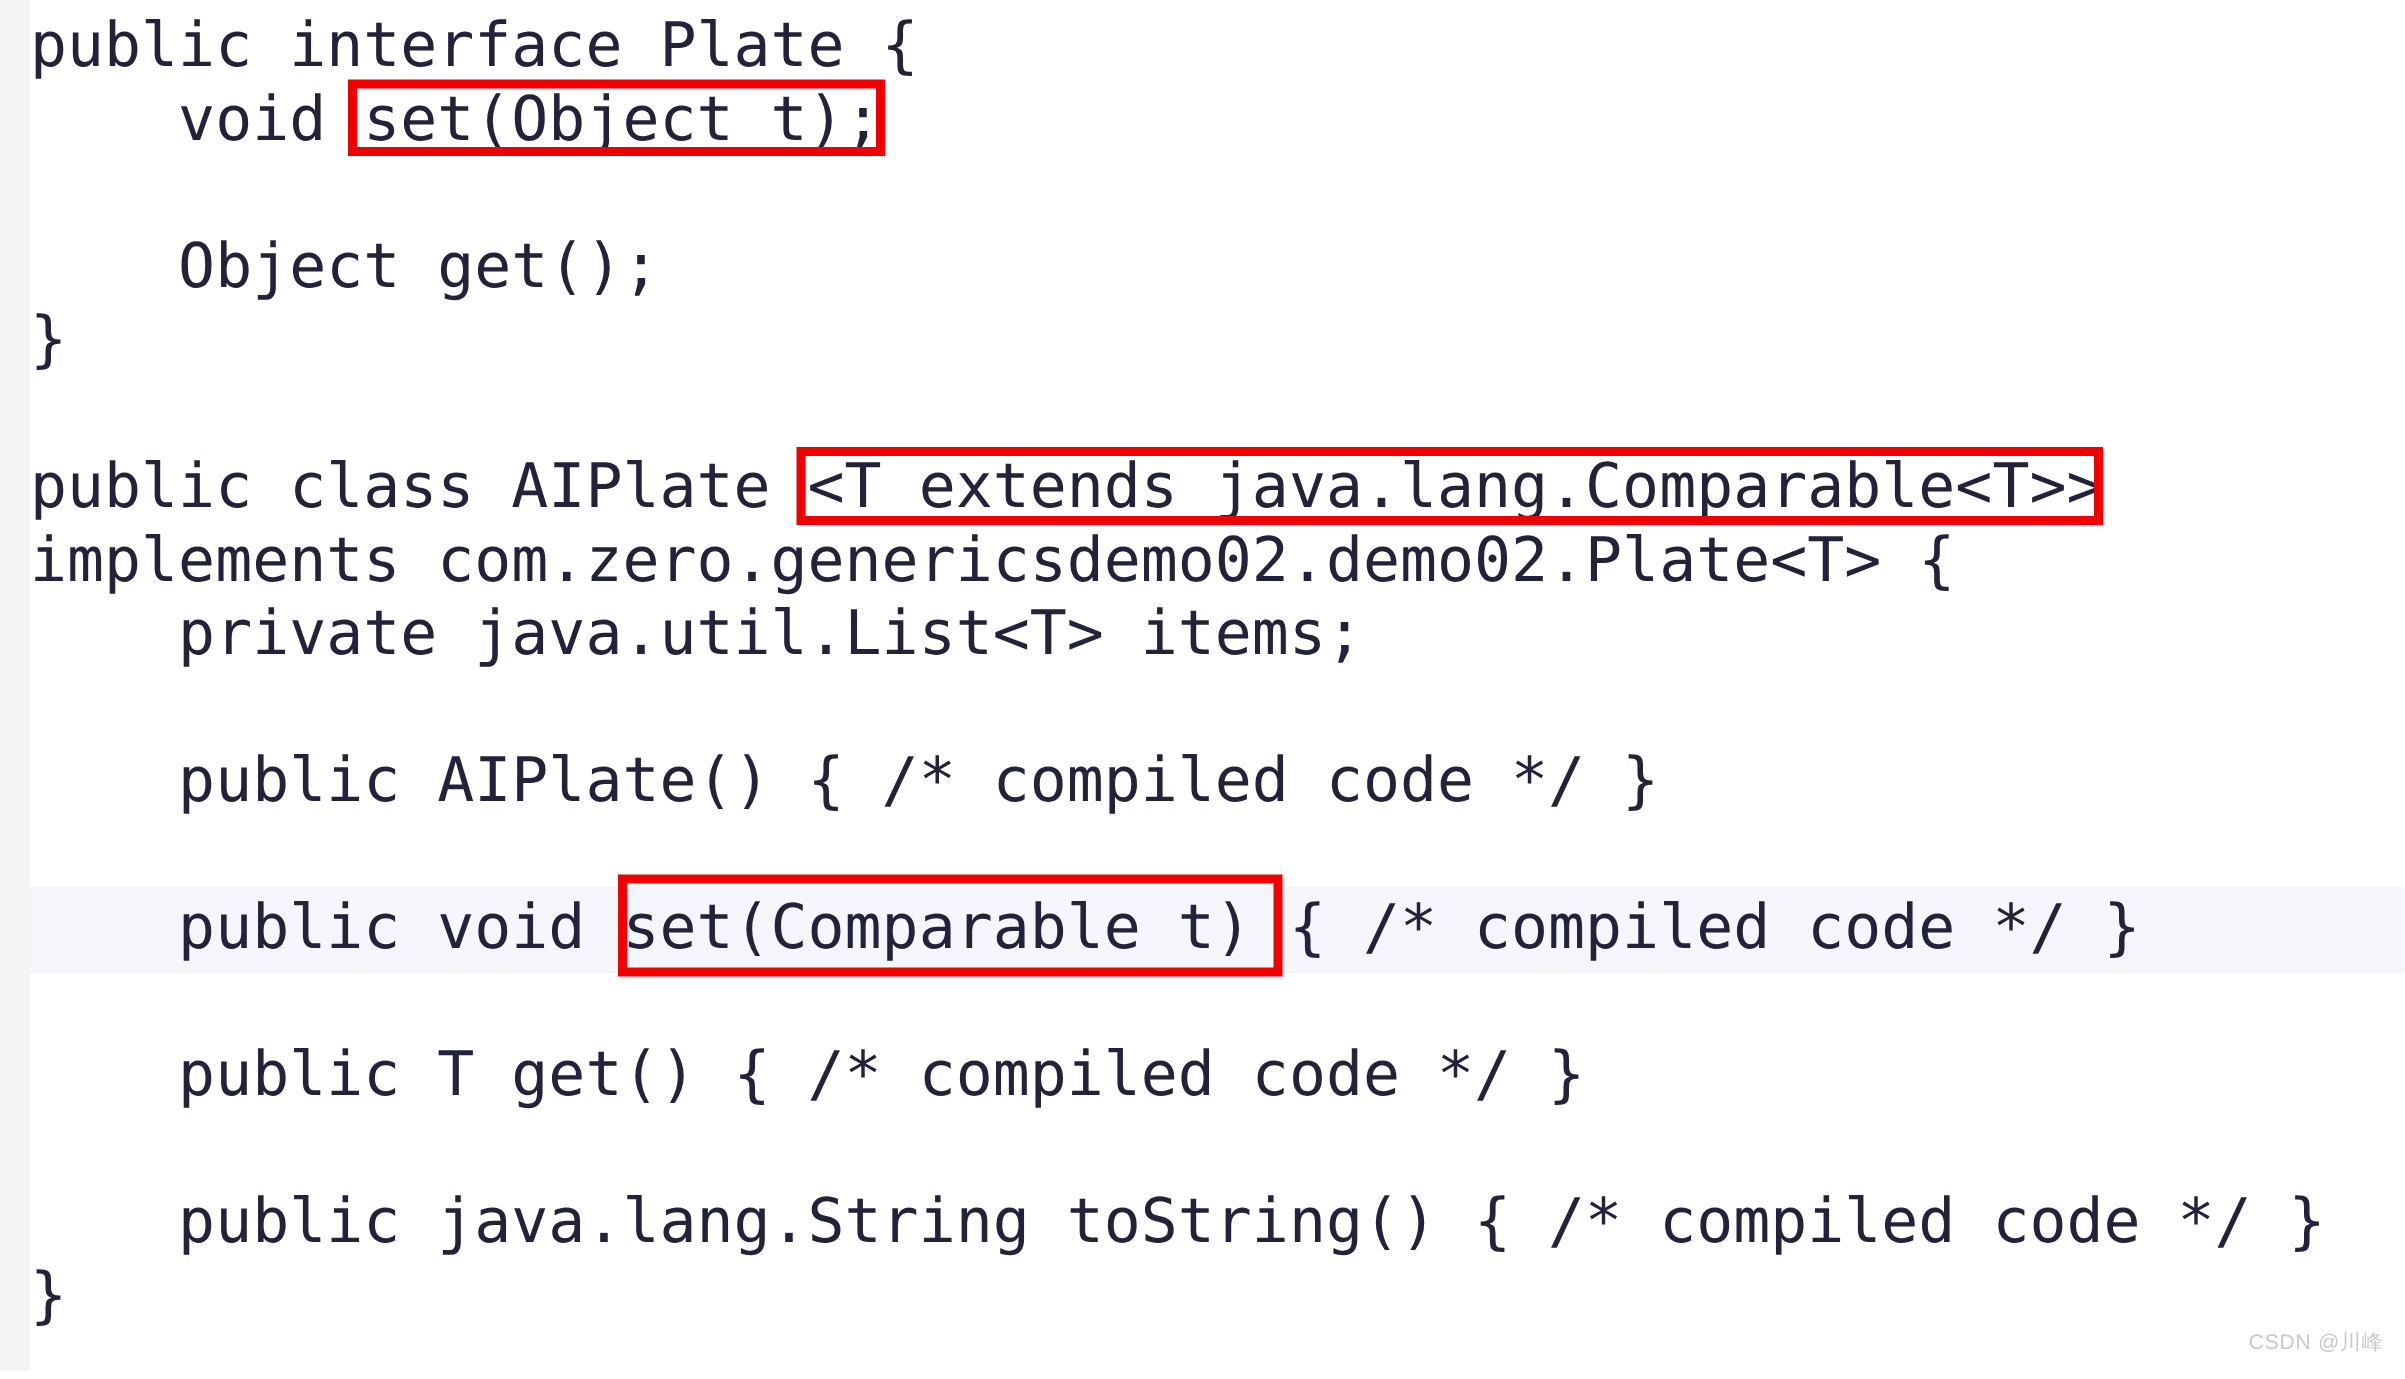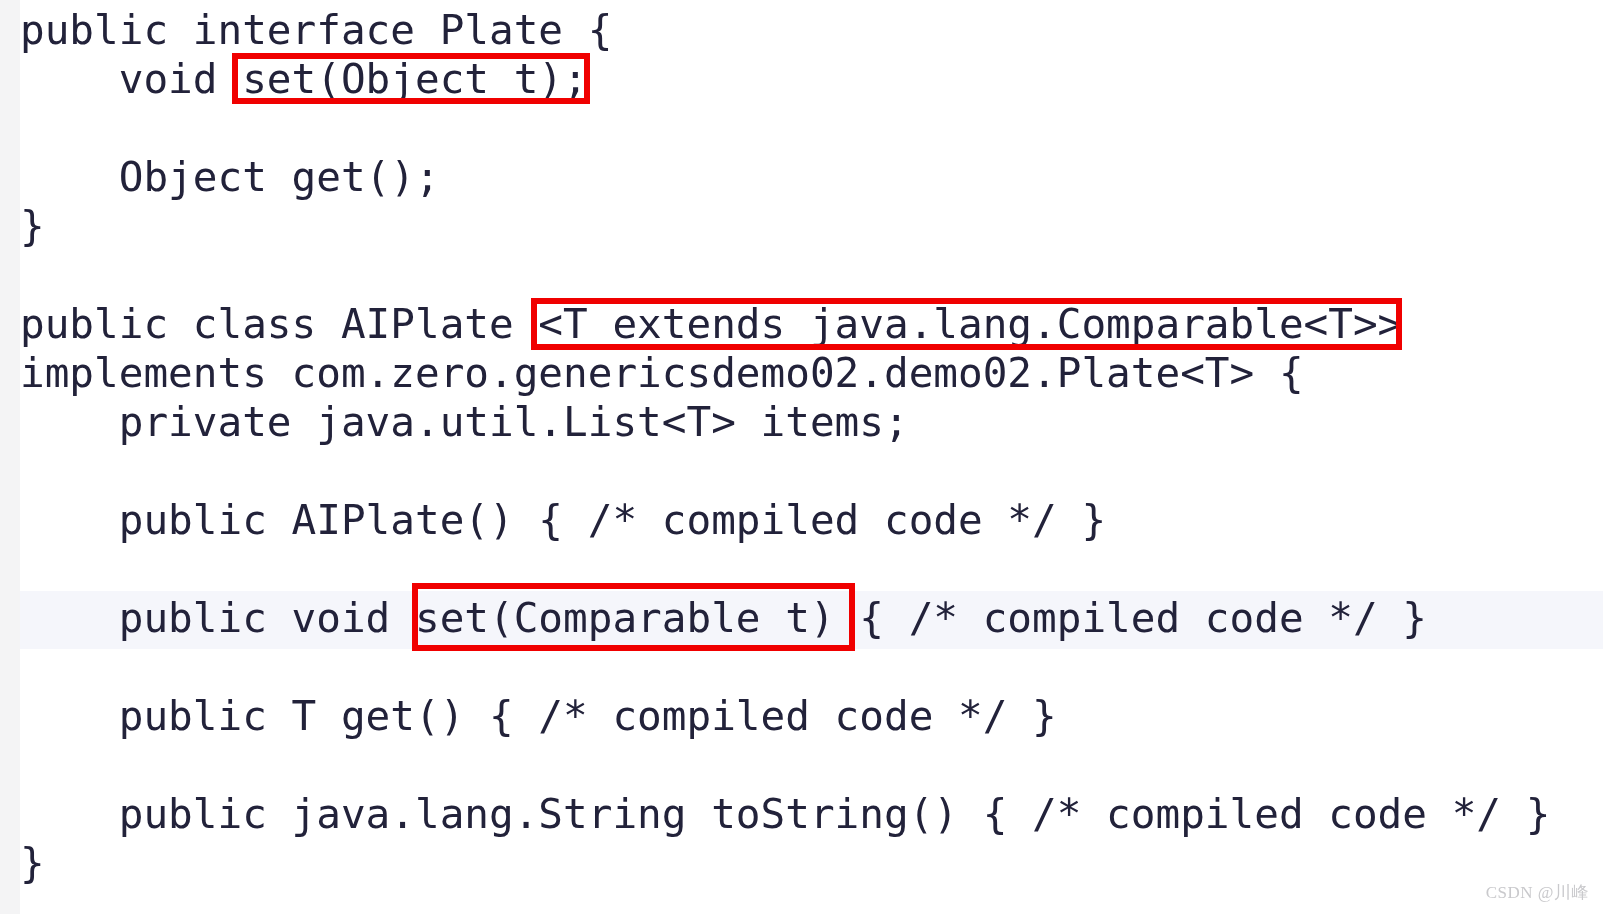--- a/index.html
+++ b/index.html
@@ -67,22 +67,22 @@
     box-sizing: border-box;
     background: transparent;
     z-index: 4;
     pointer-events: none;
   }
   
   .watermark {
     position: absolute;
     right: 14px;
     bottom: 10px;
-    font-family: Liberation Serif, serif;
-    font-size: 17px;
+    font-family: Liberation Sans, sans-serif;
+    font-size: 14px;
     color: #c9c9cc;
     letter-spacing: 0.5px;
     z-index: 5;
     white-space: nowrap;
   }
 </style>
 </head>
 <body>
 
 <div id="screenshot" style="background: rgb(255, 255, 255);">

